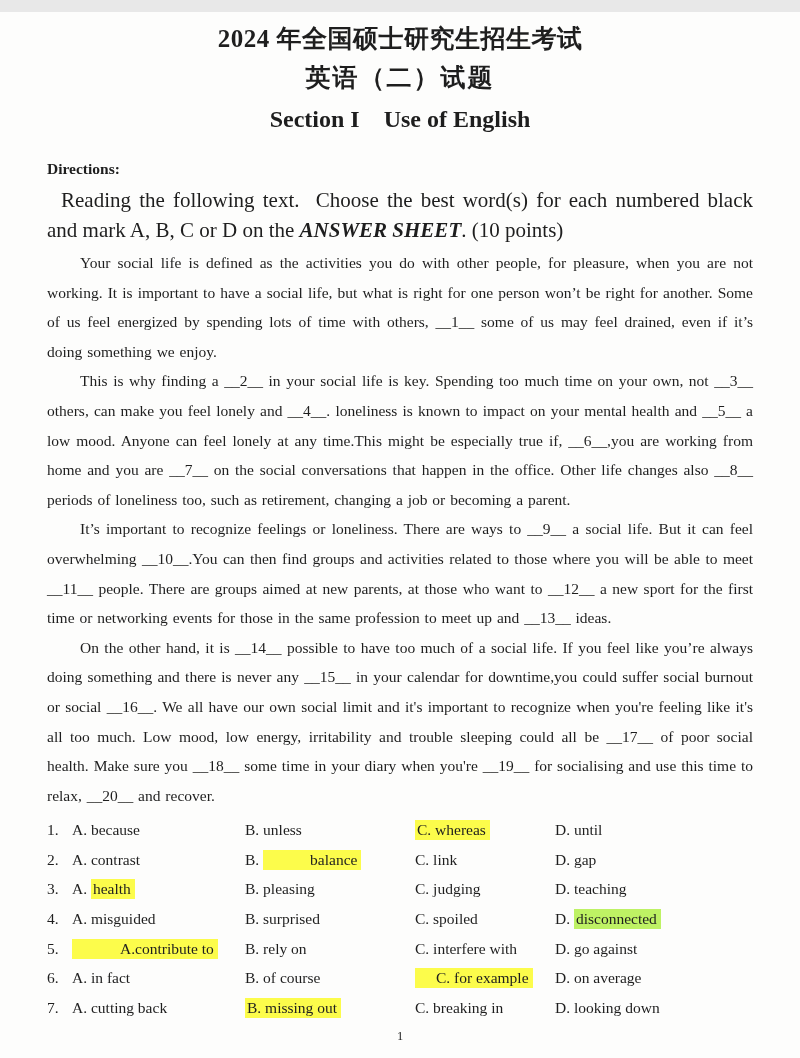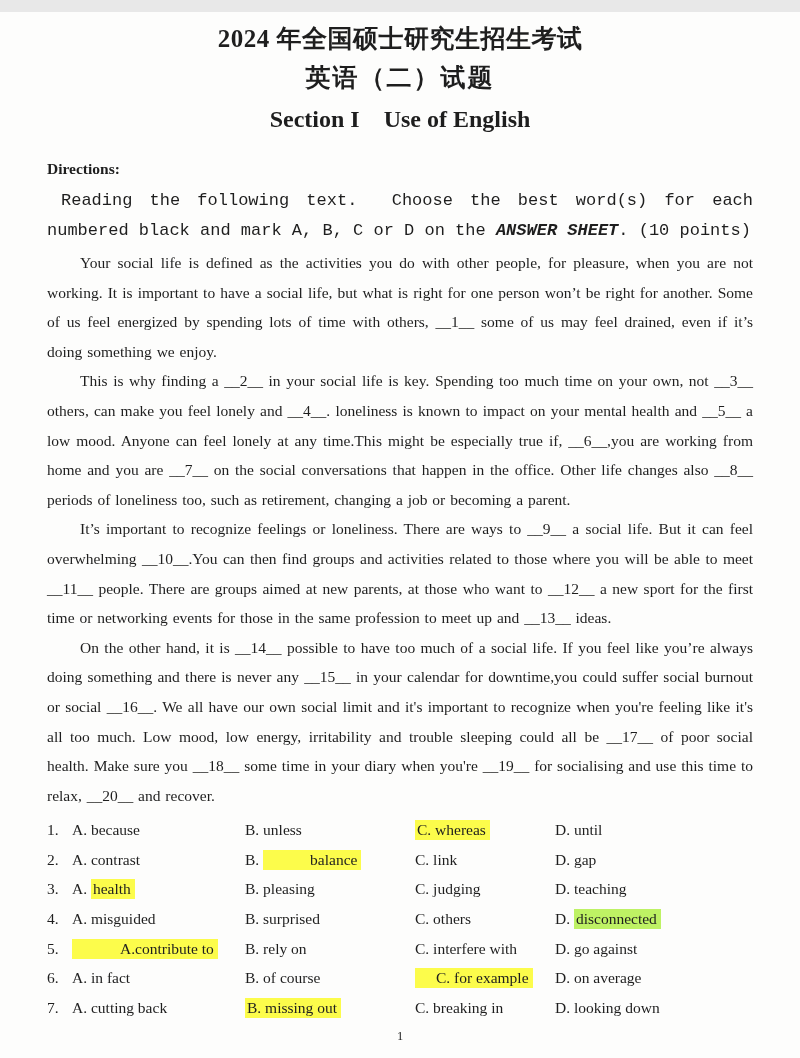--- a/index.html
+++ b/index.html
@@ -11,21 +11,21 @@
     color:#1e1e1e;
     font-family:"Liberation Serif","DejaVu Serif",serif;
     box-sizing:border-box;
     padding:8px 47px 0 47px;
     overflow:hidden;
   }
   .t1{margin:0;text-align:center;font-size:25px;line-height:37px;font-weight:bold;letter-spacing:.5px;}
   .t2{margin:2px 0 0 0;text-align:center;font-size:25px;line-height:37px;font-weight:bold;letter-spacing:2px;}
   .t3{margin:6px 0 0 0;text-align:center;font-size:24px;line-height:35px;font-weight:bold;white-space:pre;}
   .dir-label{margin:21px 0 0 0;font-size:15.5px;font-weight:bold;line-height:22px;}
-  .dir-text{margin:6px 0 0 0;font-size:17px;line-height:29.5px;text-indent:14px;text-align:justify;white-space:pre-wrap;font-family:Liberation Mono, monospace;}
+  .dir-text{margin:6px 0 0 0;font-size:21px;line-height:29.5px;text-indent:14px;text-align:justify;white-space:pre-wrap;}
   .dir-text .bi{font-weight:bold;font-style:italic;}
   .passage{margin-top:3px;}
   .passage p{margin:0;font-size:15.5px;line-height:29.6px;text-align:justify;text-indent:33px;word-spacing:1px;}
   .questions{margin-top:5px;}
   .q-row{display:grid;grid-template-columns:25px 173px 170px 140px auto;font-size:15.5px;line-height:29.6px;align-items:baseline;}
   .q-num{}
   .opt{white-space:nowrap;}
   .hl{padding:1px 4px 2px 2px;}
   .page-num{position:absolute;left:0;bottom:26px;width:100%;text-align:center;font-size:12.5px;}
 </style>
@@ -66,21 +66,21 @@
         <span class="q-num">3.</span>
         <span class="opt"><span>A. </span><span class="hl" style="background: rgb(252, 252, 75);">health</span></span>
         <span class="opt">B. pleasing</span>
         <span class="opt">C. judging</span>
         <span class="opt">D. teaching</span>
       </div>
       <div class="q-row">
         <span class="q-num">4.</span>
         <span class="opt">A. misguided</span>
         <span class="opt">B. surprised</span>
-        <span class="opt">C. others</span>
+        <span class="opt">C. spoiled</span>
         <span class="opt"><span>D. </span><span class="hl" style="background: #bef264;">disconnected</span></span>
       </div>
       <div class="q-row">
         <span class="q-num">5.</span>
         <span class="opt"><span class="hl" style="background: rgb(252, 252, 75); padding-left: 48px;">A.contribute to</span></span>
         <span class="opt">B. rely on</span>
         <span class="opt">C. interfere with</span>
         <span class="opt">D. go against</span>
       </div>
       <div class="q-row">

